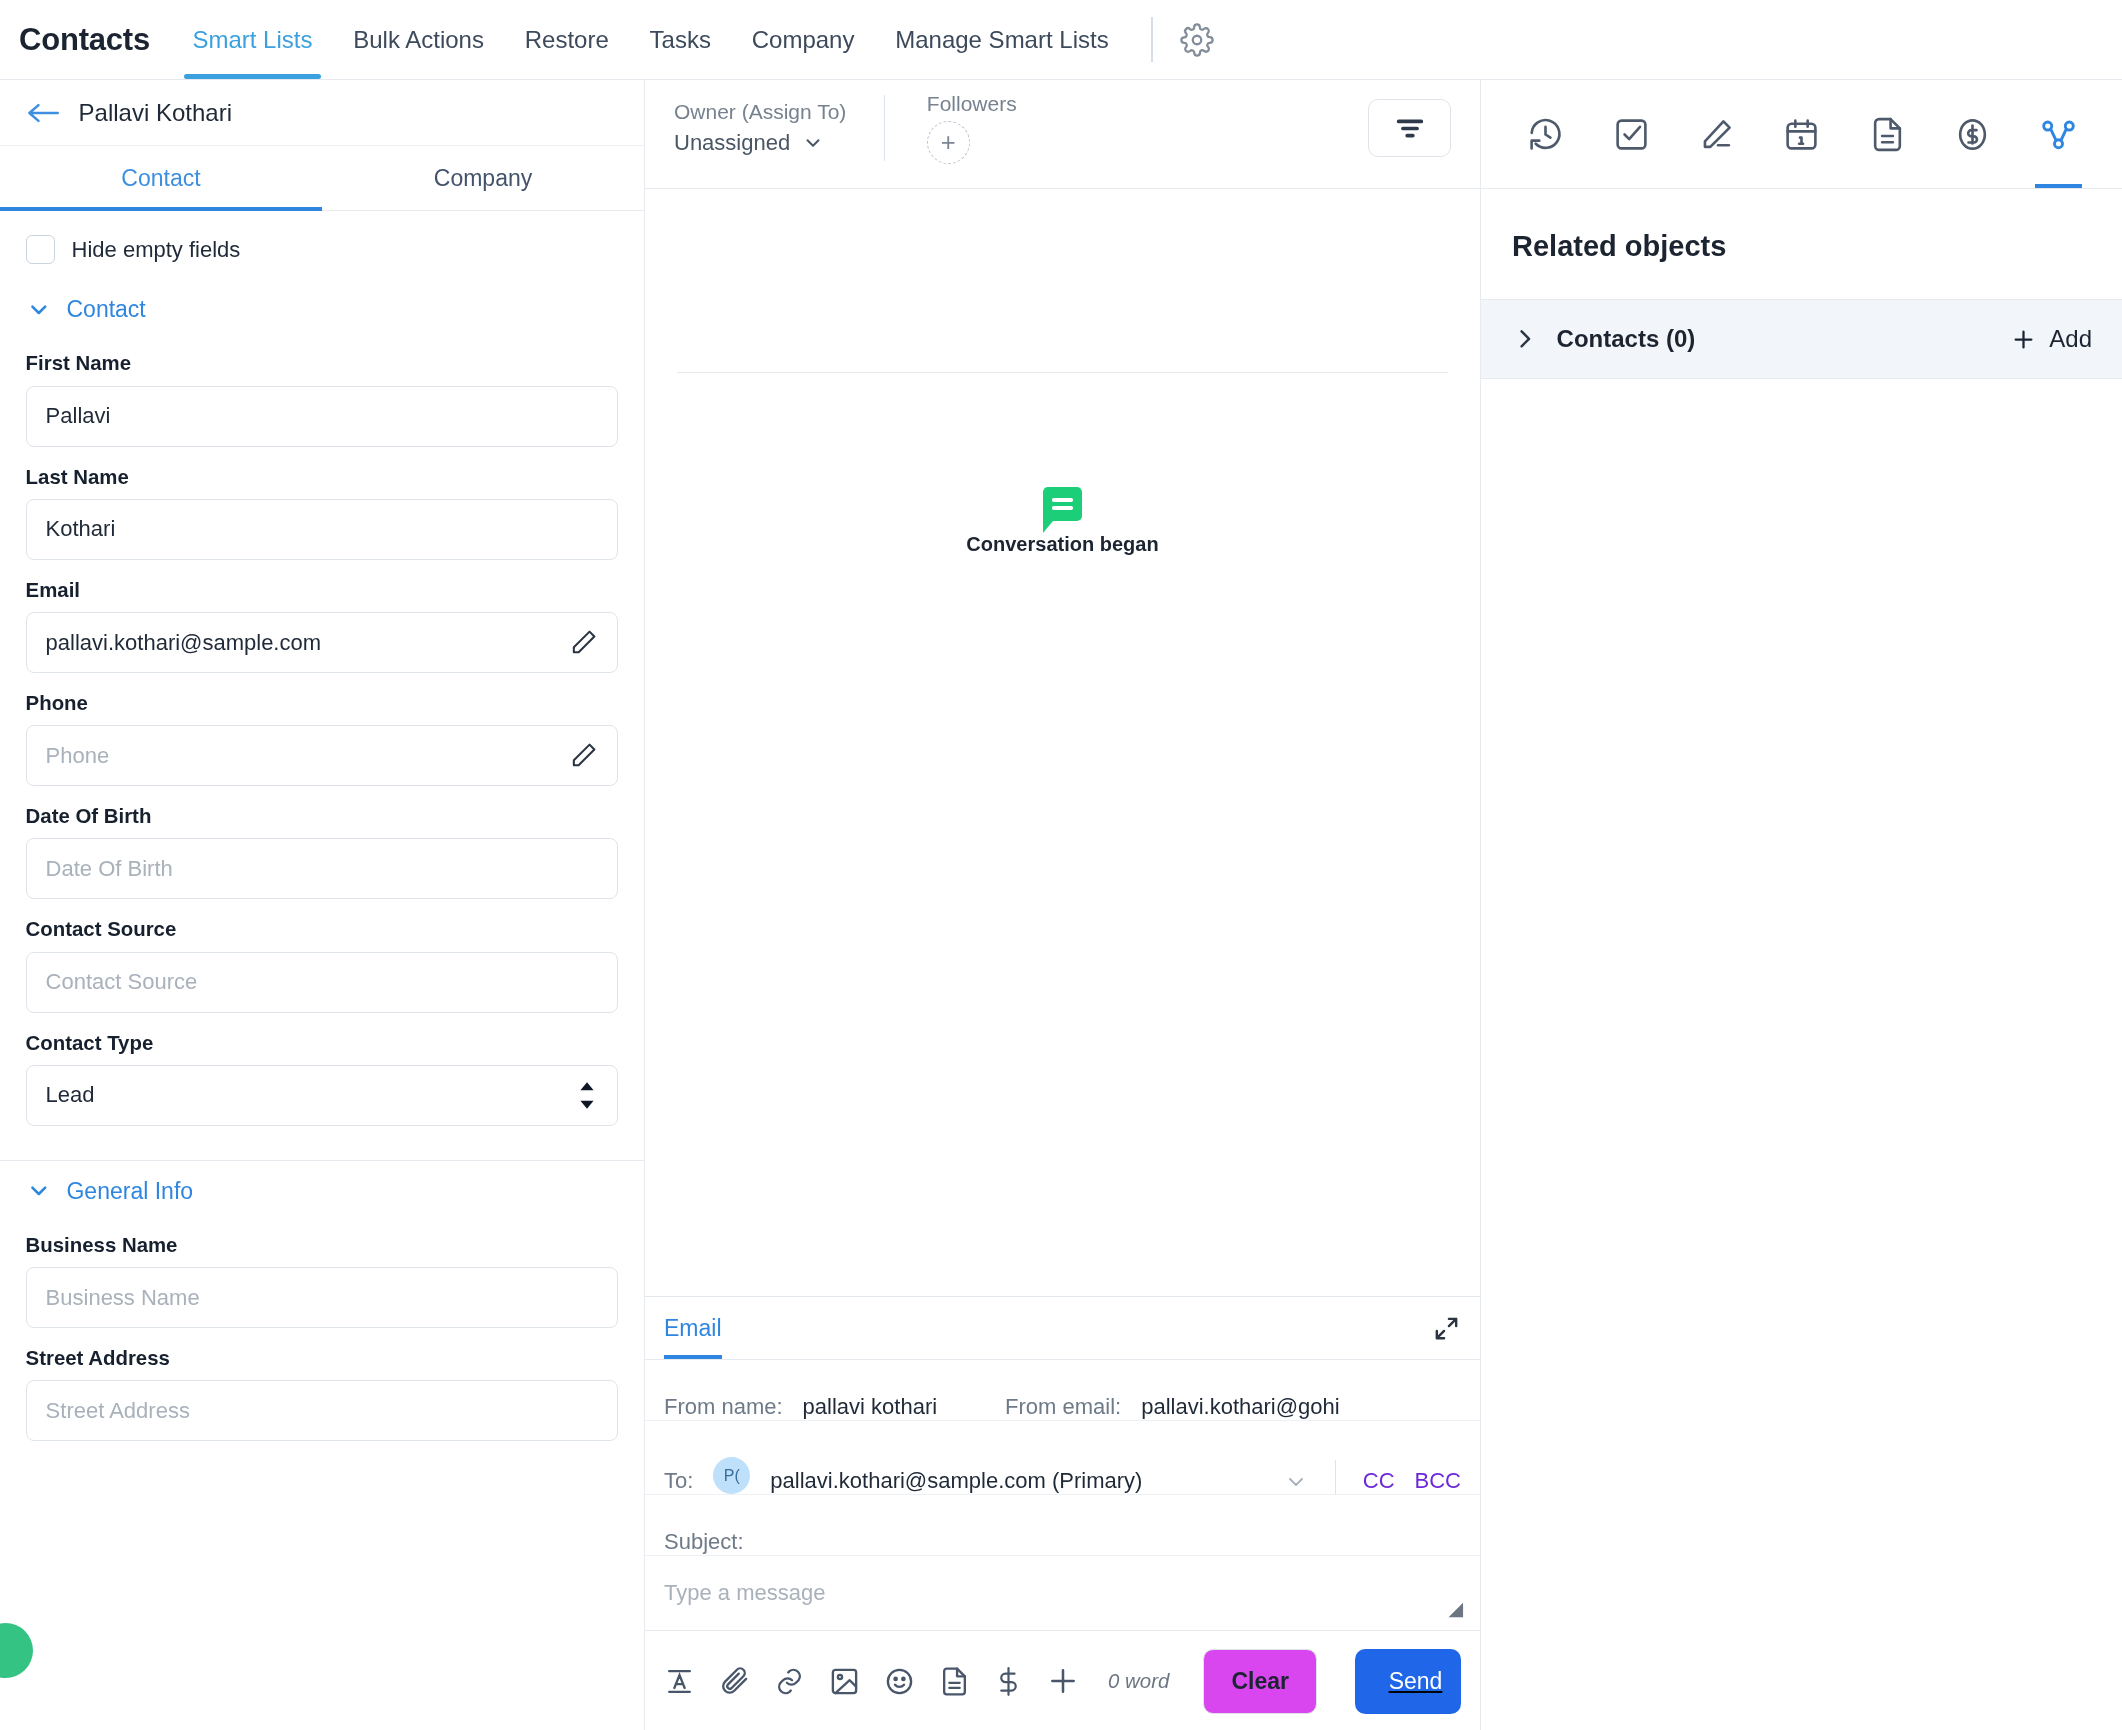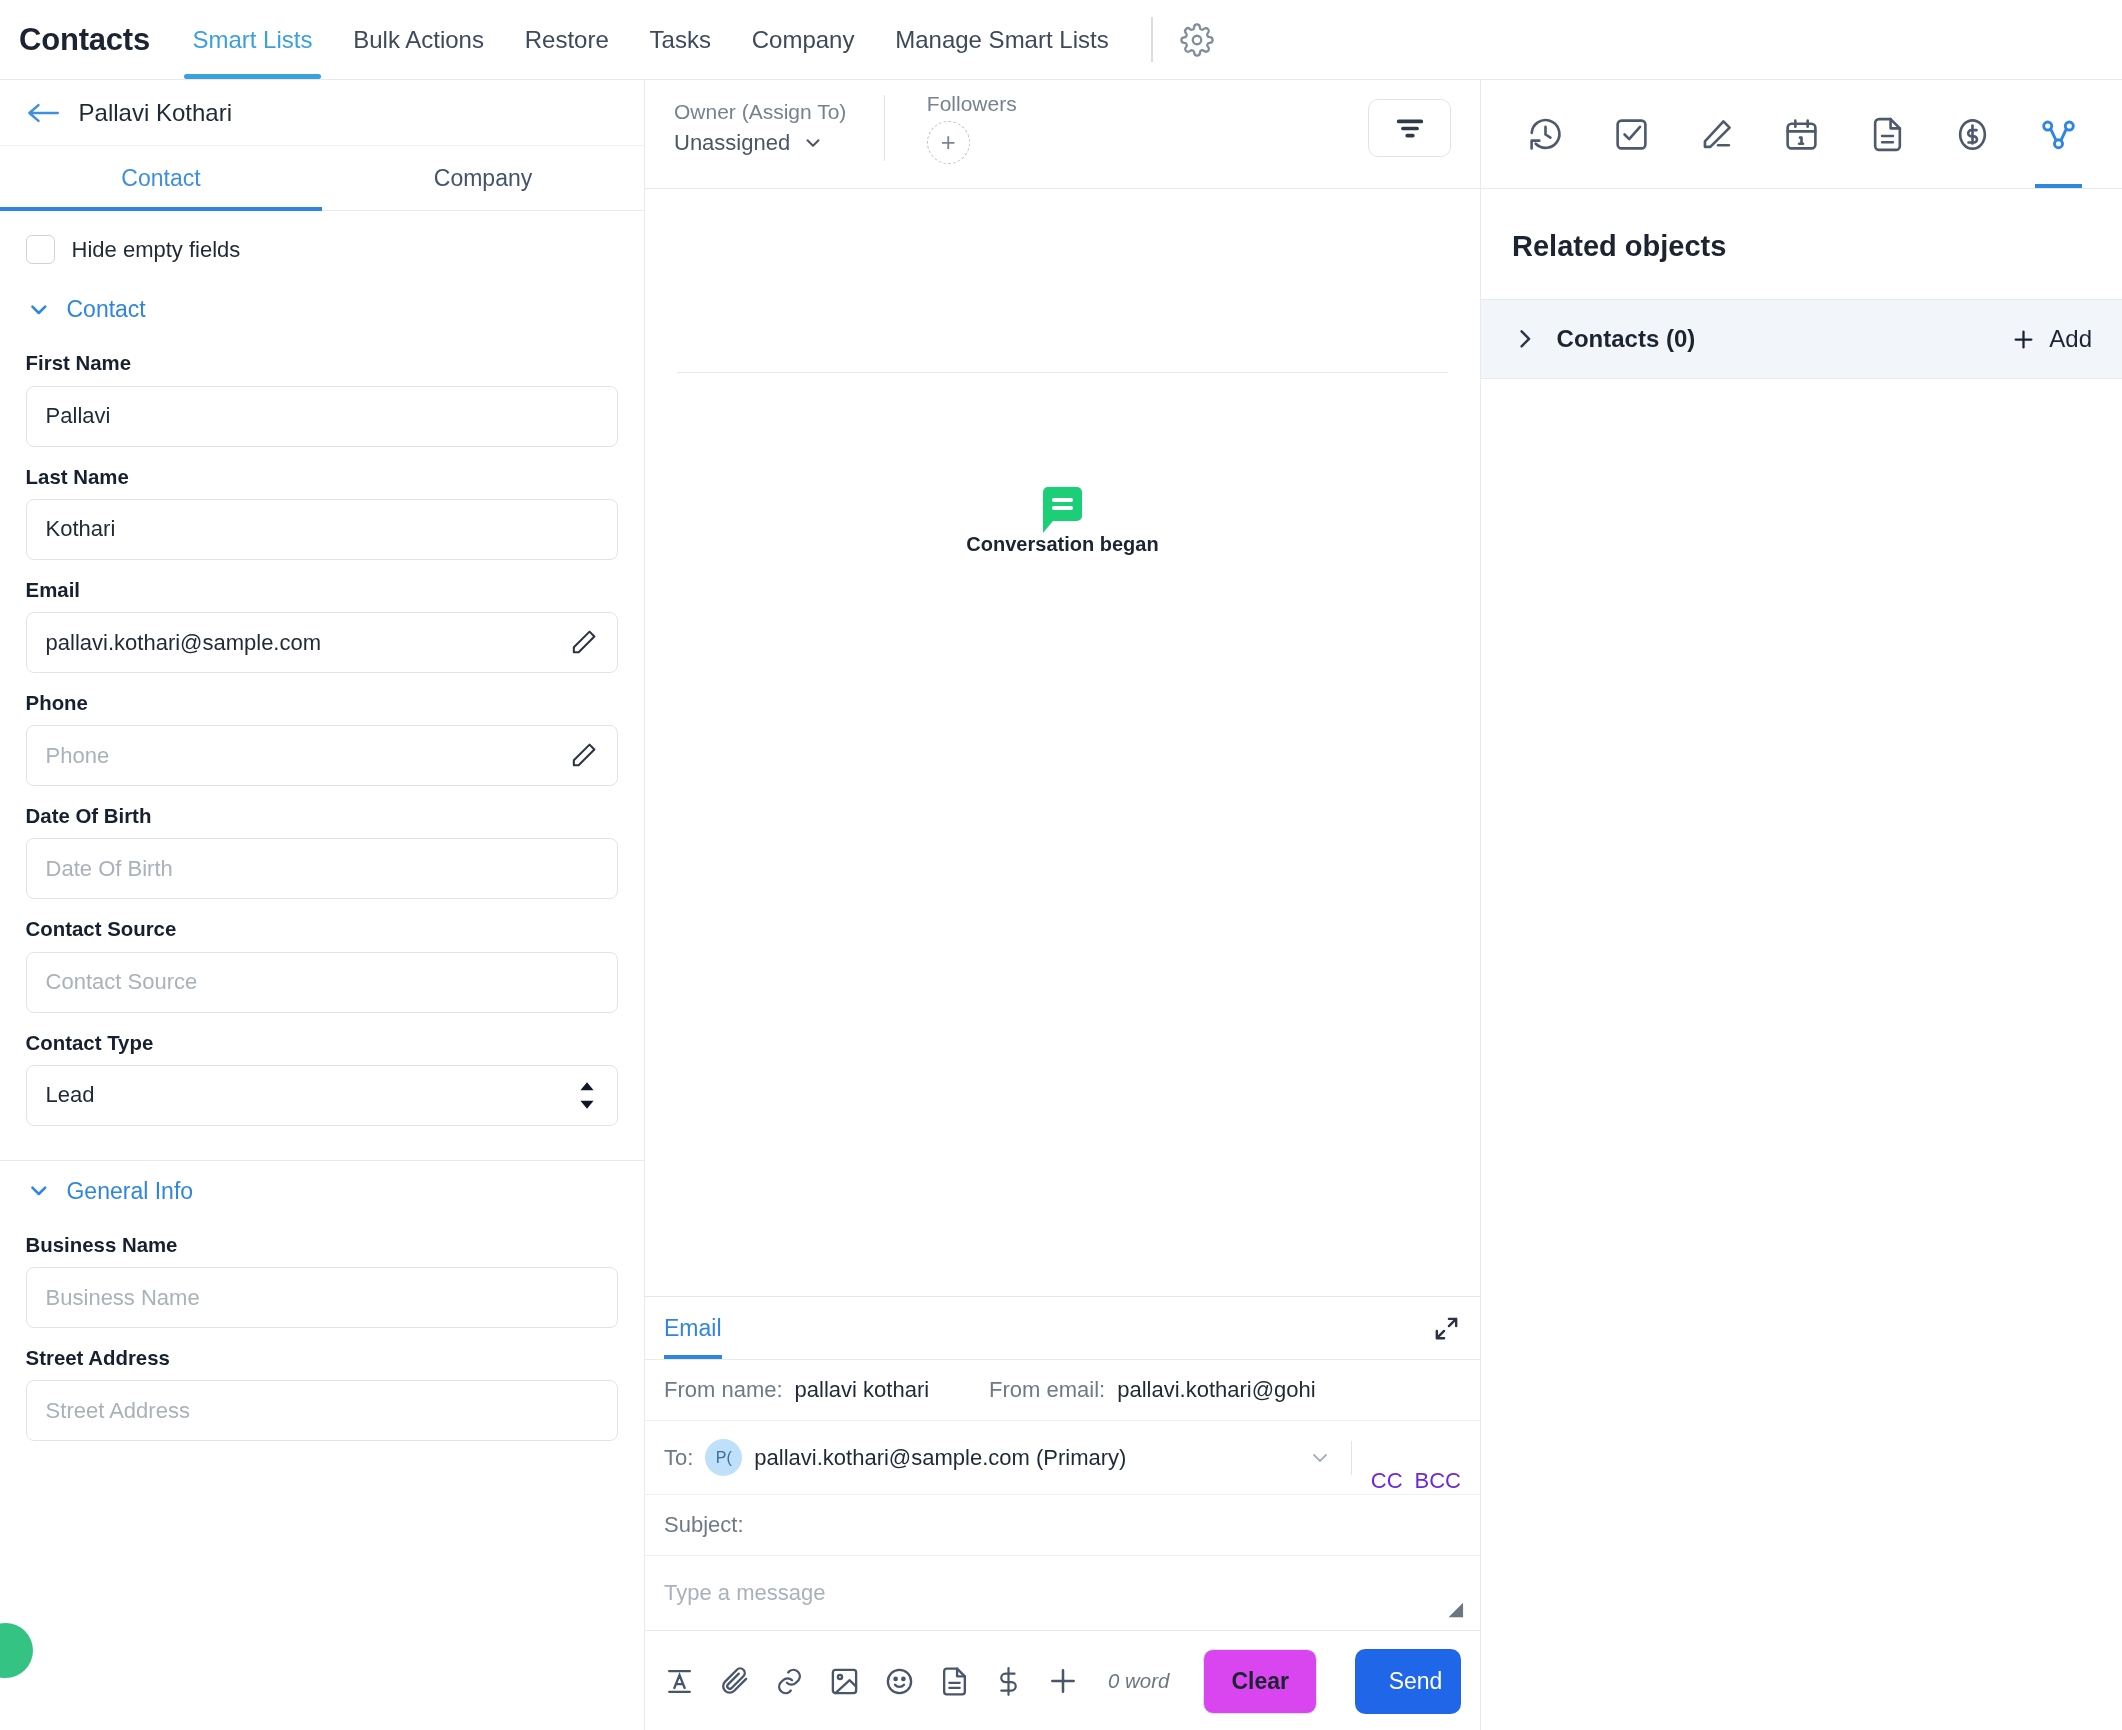--- a/index.html
+++ b/index.html
@@ -144,21 +144,21 @@
   
   .composer { border-top: 0.9px solid #e2e7ed; display: flex; flex-direction: column; }
   .comp-tabrow {
     height: 63px; display: flex; align-items: center; padding: 0 19px;
     border-bottom: 0.9px solid #e7ebf0; position: relative;
   }
   .comp-tab { font-size: 23px; color: #2f86e0; position: relative; height: 100%; display: flex; align-items: center; cursor: pointer; }
   .comp-tab::after { content:""; position:absolute; left:0; right:0; bottom:0; height:4.3px; background:#2f86e0; }
   .comp-collapse { margin-left: auto; cursor: pointer; color: #2b3442; display:flex; }
   .comp-row {
-    min-height: 61px; display: flex; align-items: center; gap: 12px;
+    min-height: 61px; display: flex; align-items: flex-end; gap: 20px;
     padding: 0 19px; border-bottom: 0.9px solid #edf0f4; font-size: 22px;
   }
   .lbl-muted { color: #6e7a88; }
   .val-dark { color: #1f2937; }
   .to-chip {
     width: 37px; height: 37px; border-radius: 50%; background: #bfe0fb; color: #3a6d96;
     display: flex; align-items: center; justify-content: center; font-size: 16px;
   }
   .to-caret { margin-left: auto; color: #aab3bd; display:flex; }
   .cc-sep { width: 0.9px; height: 34px; background: #dfe4ea; margin: 0 6.8px; }
@@ -171,21 +171,21 @@
     padding: 0 19px; border-top: 0.9px solid #e7ebf0;
   }
   .tb-icon { display: flex; align-items: center; cursor: pointer; color: #49566a; }
   .wordcount { font-size: 20.4px; color: #6b7682; font-style: italic; margin-left: 5.1px; white-space: nowrap; }
   .btn-clear {
     margin-left: 10.2px; height: 65px; padding: 0 27px;
     border: 0.9px solid #dfe4ea; border-radius: 10.2px; background: #d946ef;
     font-size: 23px; font-weight: 700; color: #1b2430; cursor: pointer;
     font-family: "Liberation Sans", sans-serif;
   }
-  .send-group { display: flex; margin-left: 13.6px; height: 65px; border-radius: 10.2px; overflow: hidden; }
+  .send-group { display: flex; margin-left: 13.6px; height: 65px; border-radius: 10.2px; overflow: hidden; text-decoration: underline; }
   .btn-send {
     background: #1f66e8; color: #fff; font-size: 23px; border: none;
     padding: 0 34px; cursor: pointer; font-family: "Liberation Sans", sans-serif;
   }
   .send-split { width: 1.7px; background: #2f74ef; }
 
   
   .right { flex: 1; min-width: 0; background: #fff; display: flex; flex-direction: column; }
   .right-icons {
     height: 109px; min-height: 109px; display: flex; align-items: center;

